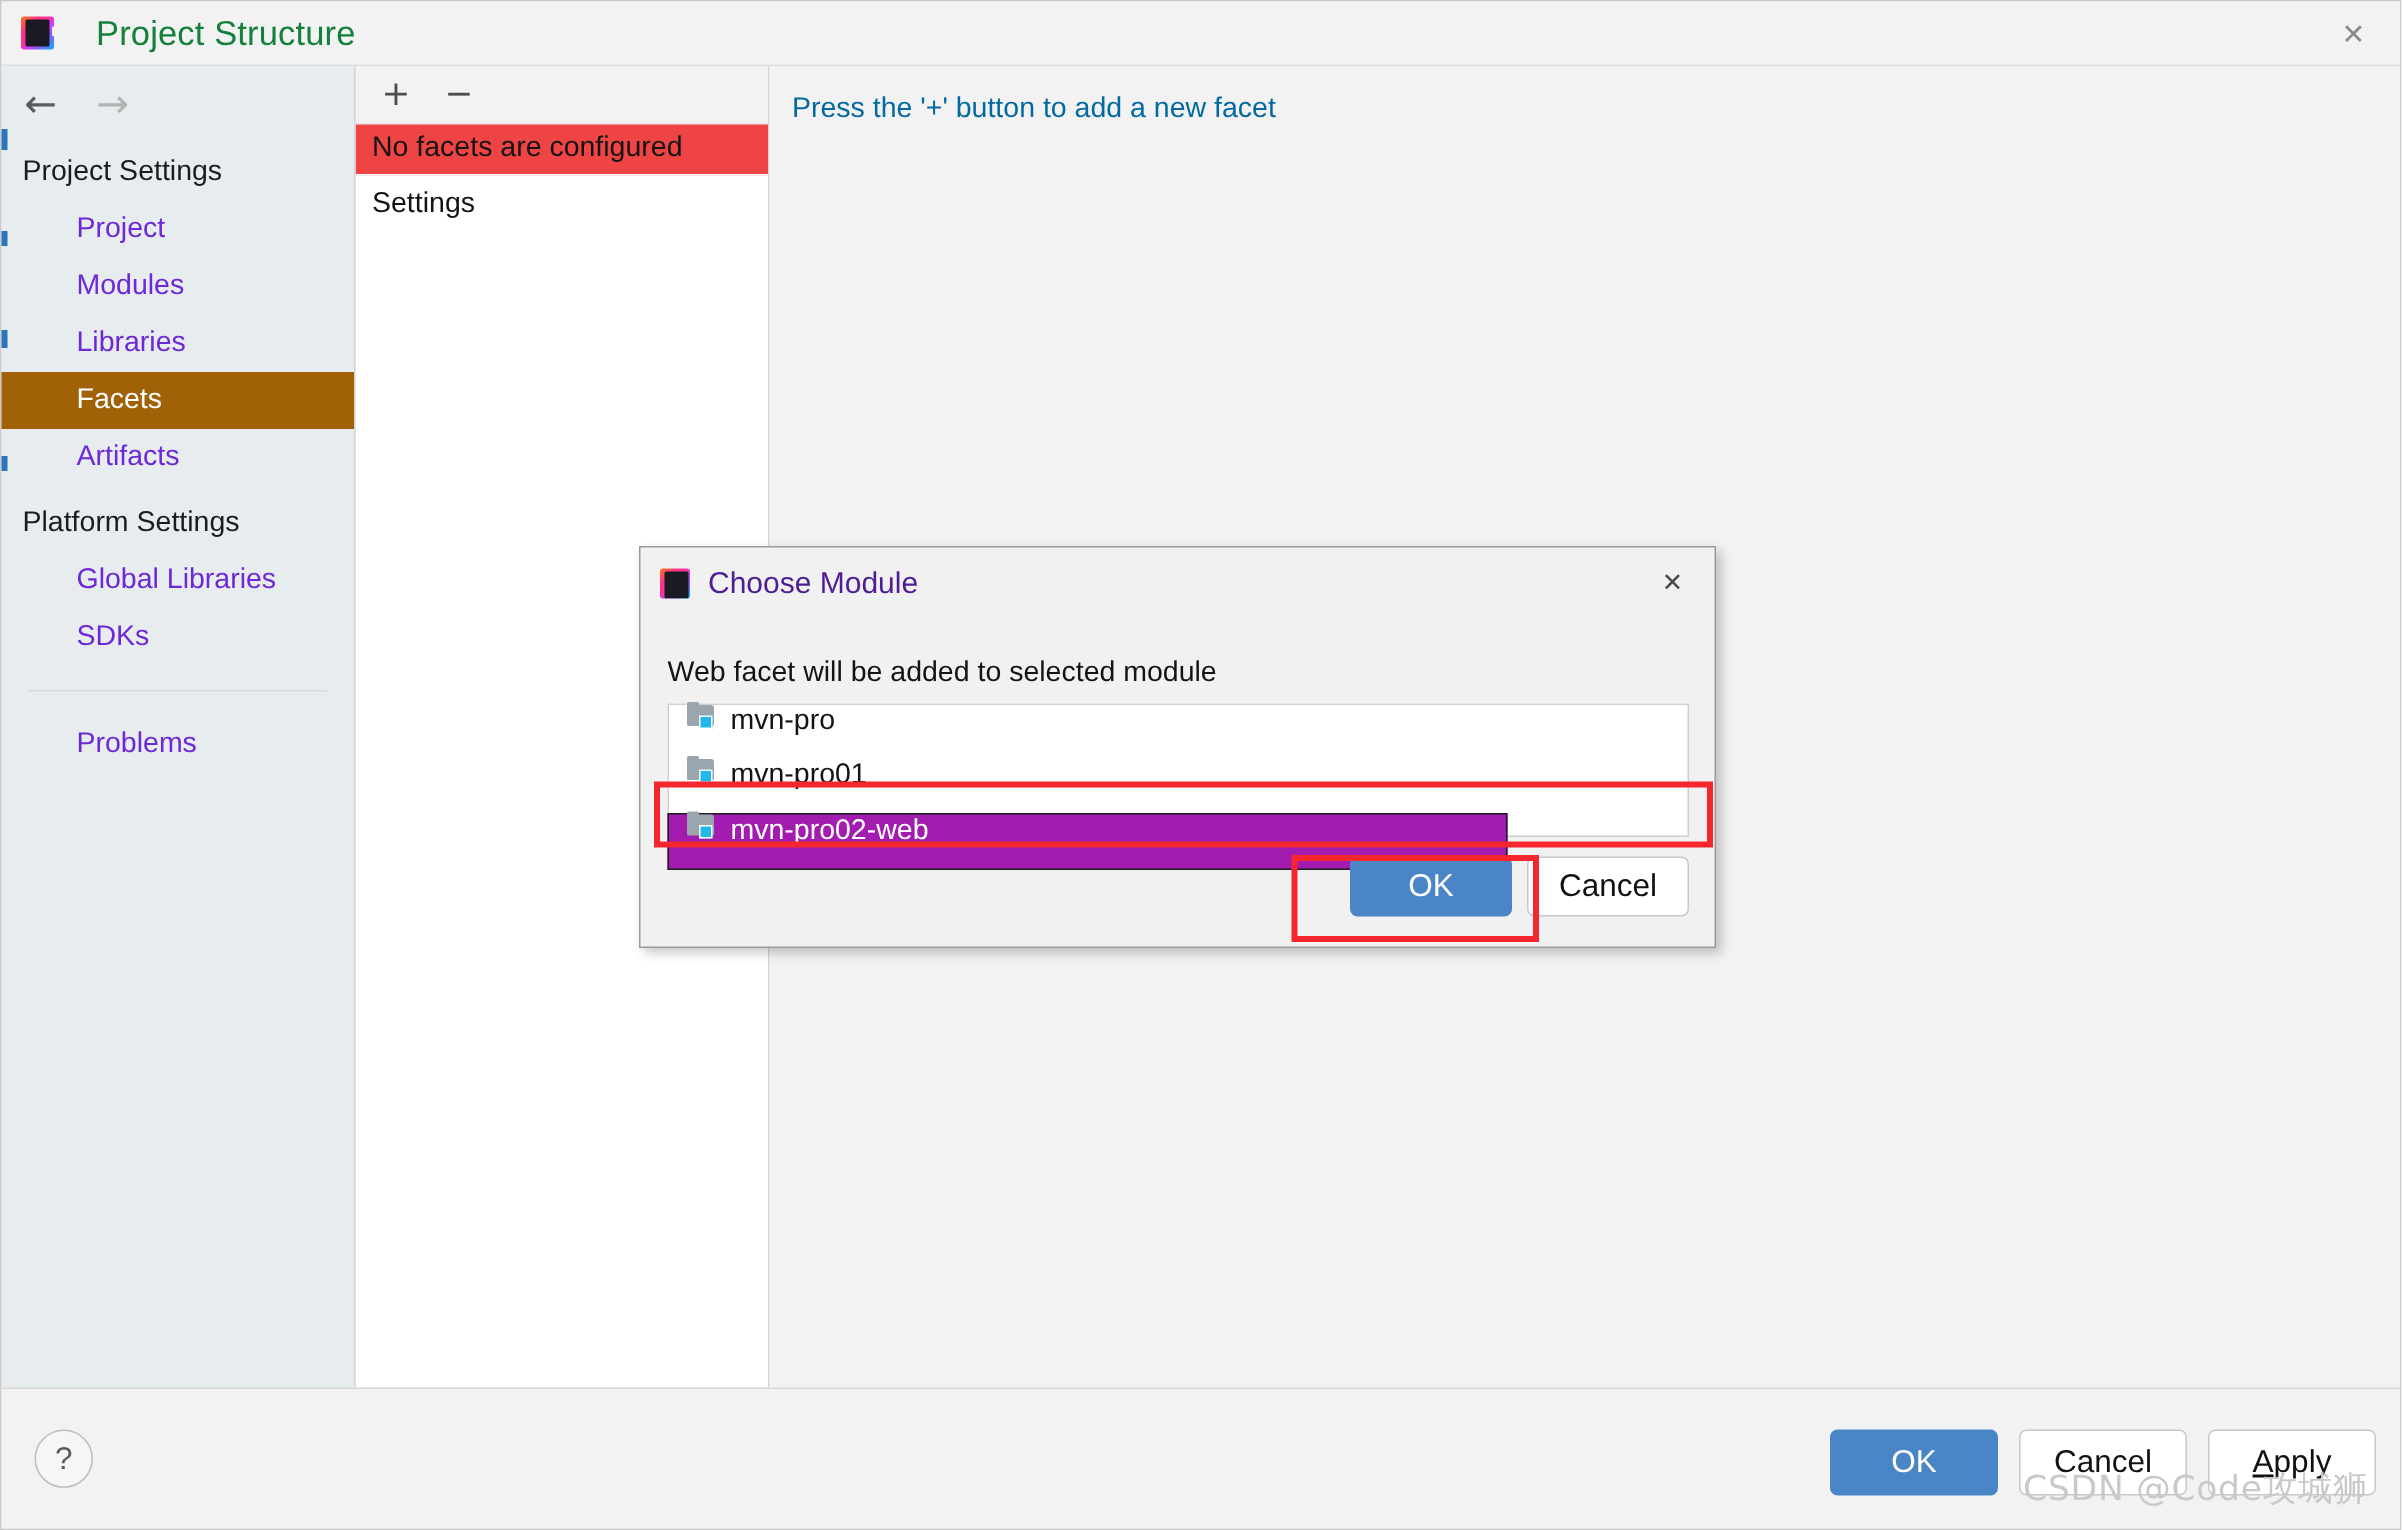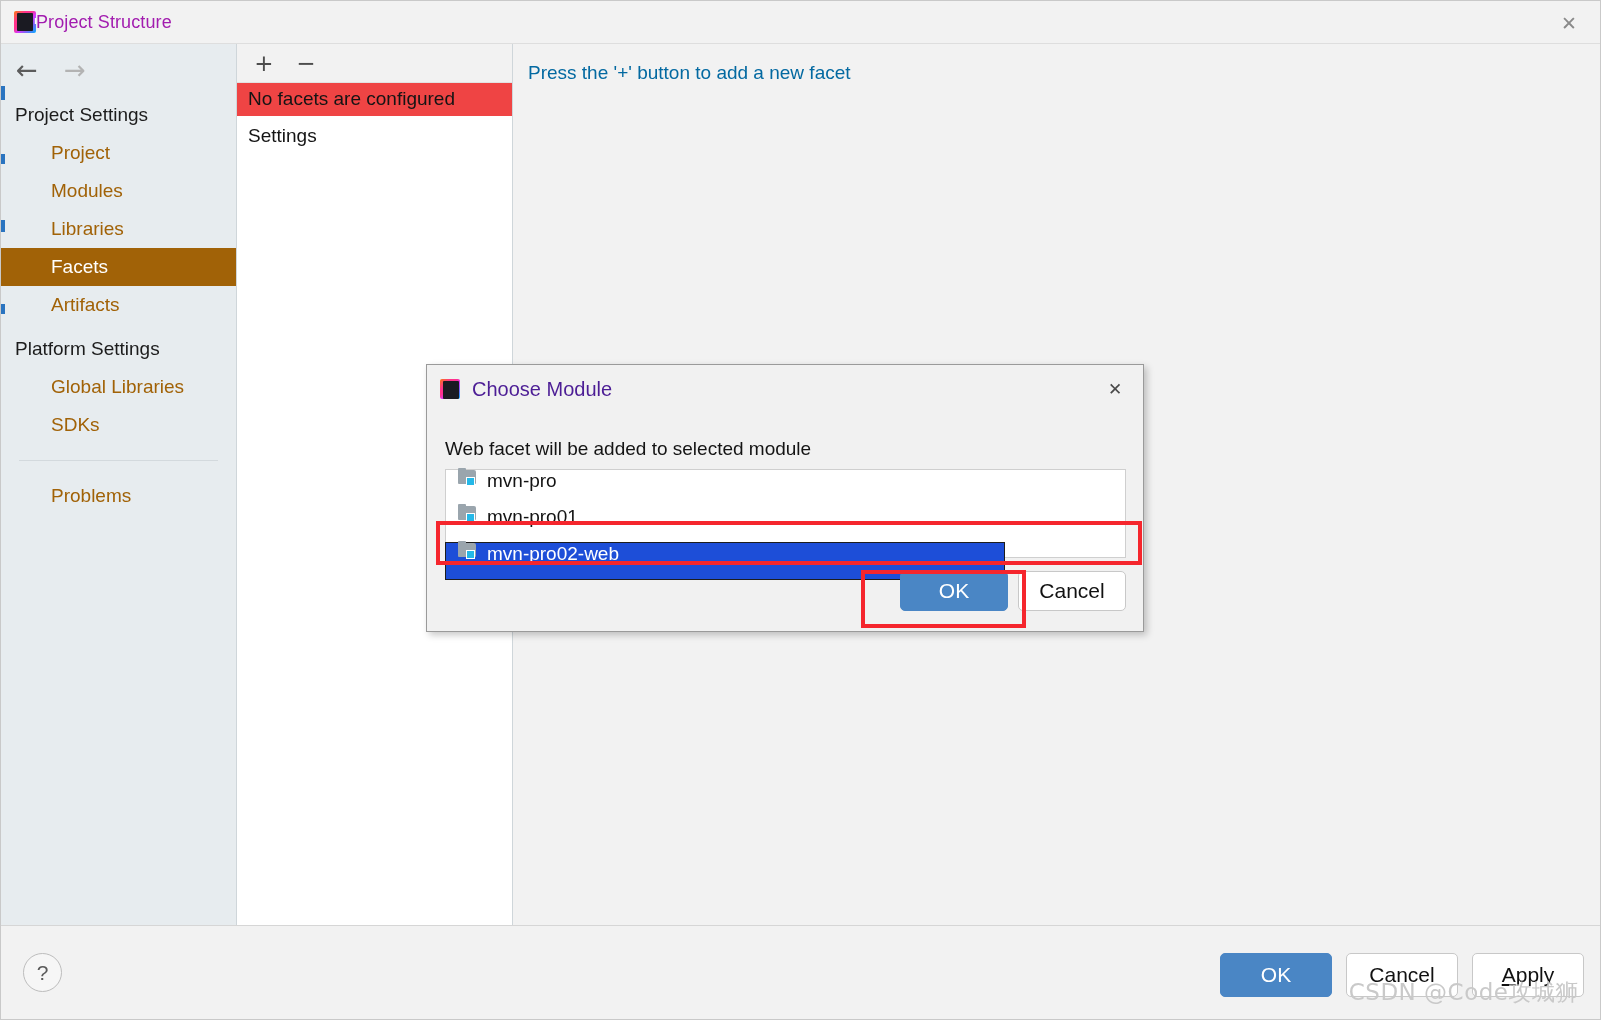--- a/index.html
+++ b/index.html
@@ -60,23 +60,23 @@
     width: 22px; height: 22px;
     color: #fff;
     font-family: "Liberation Sans", sans-serif;
     font-size: 9px;
     font-weight: bold;
     line-height: 20px;
     text-align: center;
     letter-spacing: -1px;
   }
   #title-text {
-    margin-left: 0;
-    font-size: 18px;
-    color: #a21caf;
+    margin-left: 28px;
+    font-size: 23px;
+    color: #15803d;
     letter-spacing: .1px;
   }
   #win-close {
     position: absolute;
     right: 18px; top: 9px;
     width: 26px; height: 26px;
     display: flex; align-items: center; justify-content: center;
     color: #8a8a8a;
     font-size: 19px;
     font-family: "DejaVu Sans", sans-serif;
@@ -128,21 +128,21 @@
   .nav-arrow.disabled { color: #b3b3b3; }
 
   .side-group {
     font-size: 19px;
     color: #1c1c1c;
     padding: 6px 0 6px 14px;
     line-height: 26px;
   }
   .side-item {
     font-size: 19px;
-    color: #a16207;
+    color: #6d28d9;
     padding: 6px 0 6px 50px;
     line-height: 26px;
     box-sizing: border-box;
   }
   .side-item.selected {
     background: #a16207;
     color: #ffffff;
   }
   .side-sep {
     height: 1px;
@@ -336,21 +336,21 @@
     font-size: 19px;
     color: #141414;
     box-sizing: border-box;
   }
   .module-row.selected {
     position: absolute;
     left: -1px;
     top: 72px;
     width: 560px;
     height: 38px;
-    background: #1d4ed8;
+    background: #a21caf;
     color: #ffffff;
     border: 1px solid #1d1d1d;
   }
   .mod-icon {
     width: 19px; height: 16px;
     margin-right: 10px;
     position: relative;
     flex: none;
   }
   .mod-icon .folder-back {

